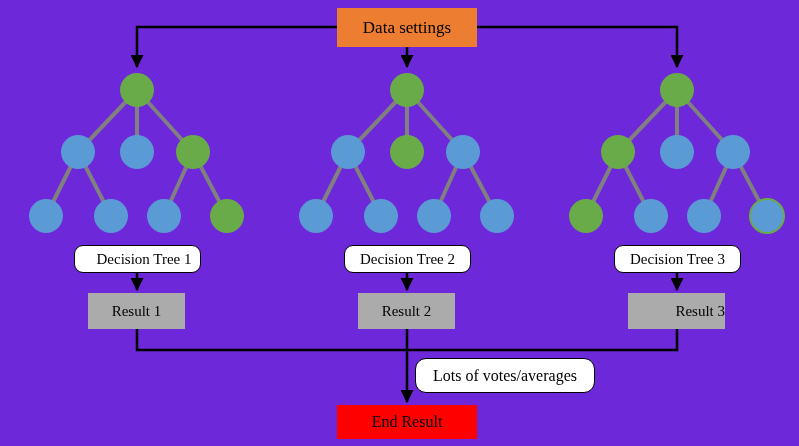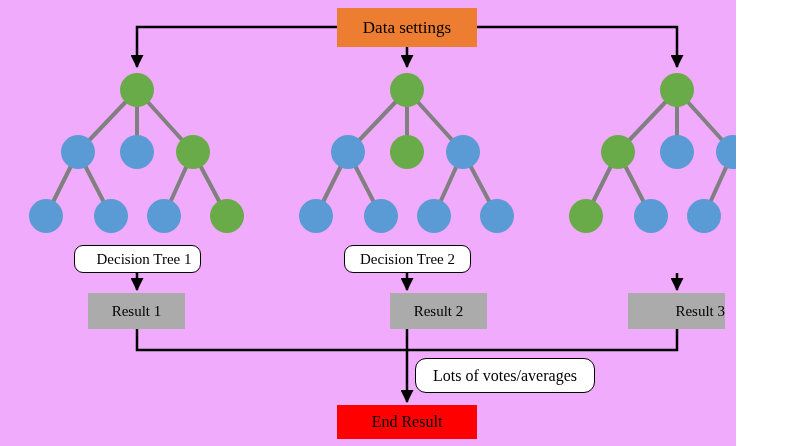--- a/index.html
+++ b/index.html
@@ -1,38 +1,38 @@
 <!DOCTYPE html>
 <html><head>
 <meta charset="utf-8">
 <style>
   html,body { margin:0; padding:0; background:#ffffff; }
   .canvas {
     position:relative;
-    width:736px; height:446px;
-    background:#f0abfc;
+    width:799px; height:446px;
+    background:#6d28d9;
     font-family:"Liberation Serif","DejaVu Serif",serif;
     overflow:hidden;
   }
   .layer { position:absolute; left:0; top:0; }
   .box {
     position:absolute;
     display:flex; align-items:center; justify-content:center;
     color:#000; text-align:center; box-sizing:border-box;
     white-space:nowrap;
   }
   .data-settings { left:337px; top:8px;  width:140px; height:39px; font-size:17px; }
   .dt-box {
     top:245px; width:127px; height:28px;
     background:#ffffff; border:1.7px solid #000; border-radius:9px;
     font-size:15px;
   }
   .dt1 { left:74px;padding-left:13px; }  .dt2 { left:344px; }  .dt3 { left:614px; }
   .result-box { top:293px; width:97px; height:36px; font-size:15px; }
-  .r1 { left:88px;text-align:center; }  .r2 { left:358px;margin-left:32px; }  .r3 { left:628px; }
+  .r1 { left:88px;text-align:center; }  .r2 { left:358px; }  .r3 { left:628px; }
   .votes-box {
     left:415px; top:358px; width:180px; height:35px;
     background:#ffffff; border:1.9px solid #000; border-radius:11px;
     font-size:16px;
   }
   .end-result { left:337px; top:405px; width:140px; height:34px; font-size:16px; }
 </style>
 </head>
 <body>
 
@@ -120,20 +120,23 @@
   <div class="box data-settings" style="background: rgb(237, 125, 49);">
     <span>Data settings</span>
   </div>
 
   <div class="box dt-box dt1">
     <span>Decision Tree 1</span>
   </div>
   <div class="box dt-box dt2">
     <span>Decision Tree 2</span>
   </div>
+  <div class="box dt-box dt3">
+    <span>Decision Tree 3</span>
+  </div>
 
   <div class="box result-box r1" style="background: rgb(171, 171, 171);">
     <span>Result 1</span>
   </div>
   <div class="box result-box r2" style="background: rgb(171, 171, 171);">
     <span>Result 2</span>
   </div>
   <div class="box result-box r3" style="background: rgb(171, 171, 171); justify-content: flex-end;">
     <span>Result 3</span>
   </div>

